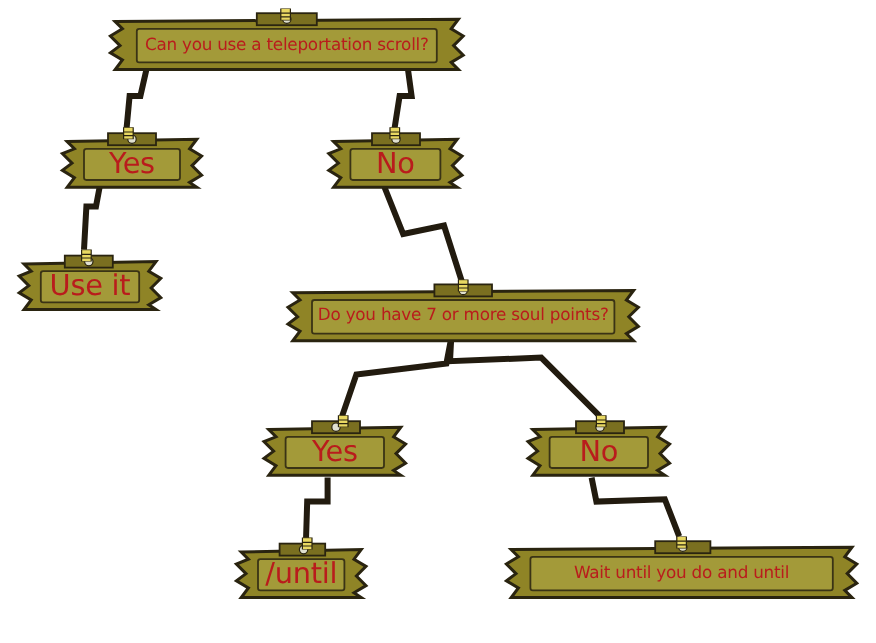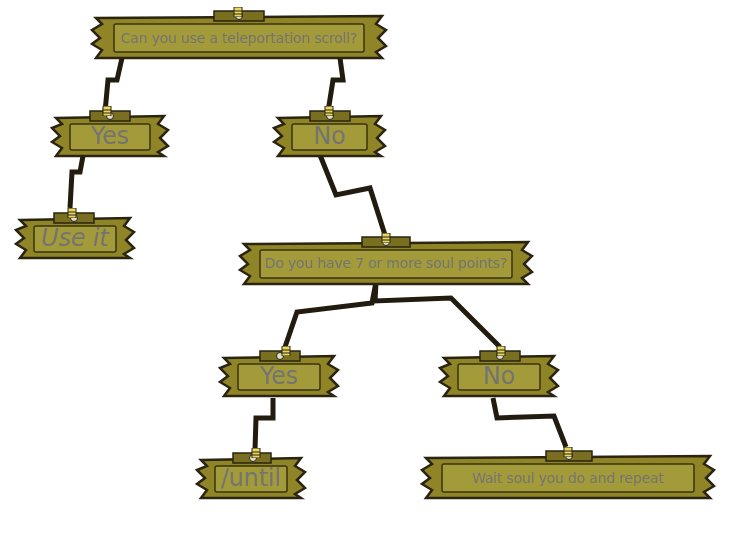--- a/index.html
+++ b/index.html
@@ -37,21 +37,21 @@
     }
     .sign .label {
       position: absolute;
       left: 0;
       right: 0;
       top: 0;
       bottom: 0;
       display: flex;
       align-items: center;
       justify-content: center;
-      color: #737373;
+      color: #b91c1c;
       white-space: nowrap;
       letter-spacing: -0.2px;
       padding-top: 4px;
     }
     .sign.big .label { font-size: 24px; text-align: right; }
     .sign.small .label { font-size: 14px; }
     .bracket {
       position: absolute;
       z-index: 3;
     }
@@ -110,21 +110,21 @@
 <div class="sign big" style="left:272px; top:110px; width:115px; height:48px;">
   <svg class="board" viewBox="0 0 115 48" preserveAspectRatio="none">
     <path d="M6,8 L109,6 L103,14 L113,20 L105,28 L113,36 L103,42 L109,46 L6,46 L12,38 L2,32 L10,26 L2,18 L12,14 Z" fill="#8f8426" stroke="#2a2410" stroke-width="2.5"></path>
     <rect x="20" y="14" width="75" height="26" rx="2" fill="#a39a39" stroke="#3a3315" stroke-width="1.5"></rect>
     <rect x="38" y="1" width="40" height="10" fill="#7a6f20" stroke="#2a2410" stroke-width="1.5"></rect>
     <circle cx="58" cy="6" r="3.5" fill="#e0e0d0" stroke="#2a2410" stroke-width="1"></circle>
   </svg>
   <span class="label">No</span>
 </div>
 
-<div class="sign big" style="left:14px; top:212px; width:122px; height:48px;font-style:italic;">
+<div class="sign big" style="left:14px; top:212px; width:122px; height:48px;">
   <svg class="board" viewBox="0 0 122 48" preserveAspectRatio="none">
     <path d="M6,8 L116,6 L110,14 L120,20 L112,28 L120,36 L110,42 L116,46 L6,46 L12,38 L2,32 L10,26 L2,18 L12,14 Z" fill="#8f8426" stroke="#2a2410" stroke-width="2.5"></path>
     <rect x="20" y="14" width="82" height="26" rx="2" fill="#a39a39" stroke="#3a3315" stroke-width="1.5"></rect>
     <rect x="40" y="1" width="40" height="10" fill="#7a6f20" stroke="#2a2410" stroke-width="1.5"></rect>
     <circle cx="60" cy="6" r="3.5" fill="#e0e0d0" stroke="#2a2410" stroke-width="1"></circle>
   </svg>
   <span class="label">Use it</span>
 </div>
 
 <div class="sign small" style="left:238px; top:236px; width:296px; height:50px;">
@@ -167,21 +167,21 @@
   <span class="label">/until</span>
 </div>
 
 <div class="sign small" style="left:420px; top:450px; width:296px; height:52px;">
   <svg class="board" viewBox="0 0 296 52" preserveAspectRatio="none">
     <path d="M6,8 L290,6 L284,14 L294,20 L286,28 L294,36 L284,42 L290,48 L6,48 L12,40 L2,34 L10,28 L2,20 L12,14 Z" fill="#8f8426" stroke="#2a2410" stroke-width="2.5"></path>
     <rect x="22" y="14" width="252" height="28" rx="2" fill="#a39a39" stroke="#3a3315" stroke-width="1.5"></rect>
     <rect x="126" y="1" width="46" height="10" fill="#7a6f20" stroke="#2a2410" stroke-width="1.5"></rect>
     <circle cx="149" cy="6" r="3.5" fill="#e0e0d0" stroke="#2a2410" stroke-width="1"></circle>
   </svg>
-  <span class="label">Wait soul you do and repeat</span>
+  <span class="label">Wait until you do and until</span>
 </div>
 
 <div class="bracket" style="left:102px; top:101px;">
   <svg viewBox="0 0 10 10" width="10" height="10">
       <rect x="1" y="0" width="8" height="10" fill="#e8d862" stroke="#2a2410" stroke-width="1"></rect>
       <line x1="1" y1="4" x2="9" y2="4" stroke="#2a2410"></line>
       <line x1="1" y1="7" x2="9" y2="7" stroke="#2a2410"></line>
     </svg>
 </div>
 <div class="bracket" style="left:324px; top:101px;">

